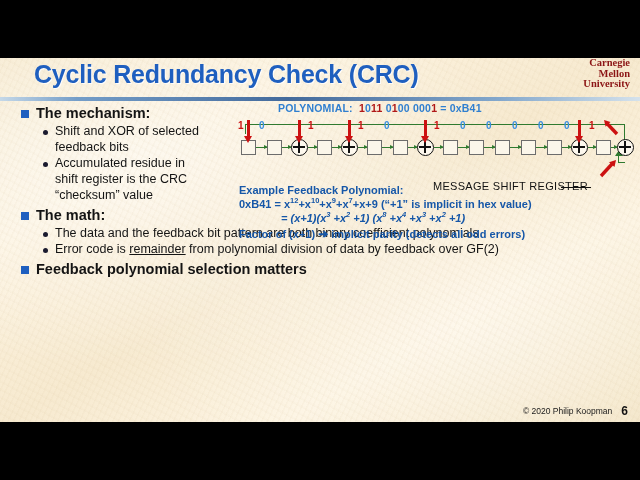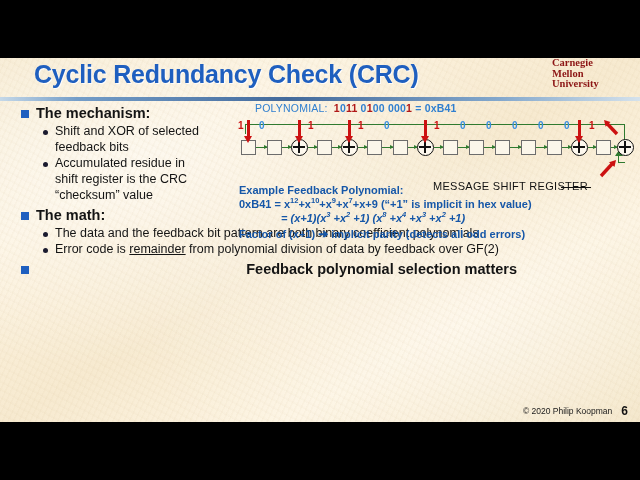--- a/index.html
+++ b/index.html
@@ -26,21 +26,21 @@
   
   #title{
     position:absolute;left:34px;top:2px;width:520px;
     font-size:25px;font-weight:bold;color:#1f5fbf;
     letter-spacing:-.2px;
     text-shadow:1px 1px 0 rgba(255,255,255,.85);
     z-index:4;
   }
   #cmu-logo{
     position:absolute;right:10px;top:0px;width:78px;
-    text-align:left;color:#8c1515;font-family:"Liberation Serif",serif;
+    text-align:right;color:#8c1515;font-family:"Liberation Serif",serif;
     font-weight:bold;font-size:10.5px;line-height:10.5px;z-index:4;
   }
   #cmu-logo div{display:block;}
   #title-rule{
     position:absolute;left:0;top:39px;width:640px;height:4px;z-index:4;
     background:linear-gradient(90deg,#bcd4ea 0%,#5d8fc4 12%,#23528f 45%,#6f9ccb 78%,#cfe0f0 100%);
     opacity:.85;
   }
 
   
@@ -59,21 +59,21 @@
   .narrow{max-width:150px;}
 
   
   #diagram{
     position:absolute;left:237px;top:44px;width:398px;height:80px;z-index:3;
   }
   #poly-line{
     position:absolute;left:18px;top:0px;font-size:10.5px;font-weight:bold;
     color:#2f7fd0;white-space:nowrap;letter-spacing:.2px;
   }
-  #poly-line .lbl{color:#2f7fd0;font-weight:normal;}
+  #poly-line .lbl{color:#2f7fd0;font-weight:bold;margin-left:23px;}
   #poly-line .one{color:#b01818;}
   #poly-line .zero{color:#2f7fd0;}
   #poly-line .eq{color:#2f7fd0;}
 
   #reg-wrap{position:absolute;left:0px;top:16px;width:398px;height:52px;}
   .fbline{position:absolute;background:#2f7a2f;}
   .cell{position:absolute;top:22px;width:15px;height:15px;border:1.4px solid #6c6c6c;background:#fbf6ea;box-sizing:border-box;}
   .xor{position:absolute;top:21px;width:17px;height:17px;border:1.4px solid #111;border-radius:50%;background:#fdf8ee;box-sizing:border-box;}
   .xor::before,.xor::after{content:"";position:absolute;background:#111;}
   .xor::before{left:1px;top:6.2px;width:12.2px;height:1.4px;}
@@ -150,21 +150,21 @@
         <span class="txt">The data and the feedback bit pattern are both binary coefficient polynomials</span>
       </div>
 
       <div class="l2">
         <span class="dot"></span>
         <span class="txt">
           <span>Error code is </span><u>remainder</u><span> from polynomial division of data by feedback over GF(2)</span>
         </span>
       </div>
 
-      <div class="l1" style="margin-top:3px;justify-content:space-between;">
+      <div class="l1" style="margin-top:3px;">
         <span class="sq"></span>
         <span class="txt">Feedback polynomial selection matters</span>
       </div>
 
     </div>
 
     <div id="diagram">
 
       <div id="poly-line">
         <span class="lbl">POLYNOMIAL:</span>&nbsp;

